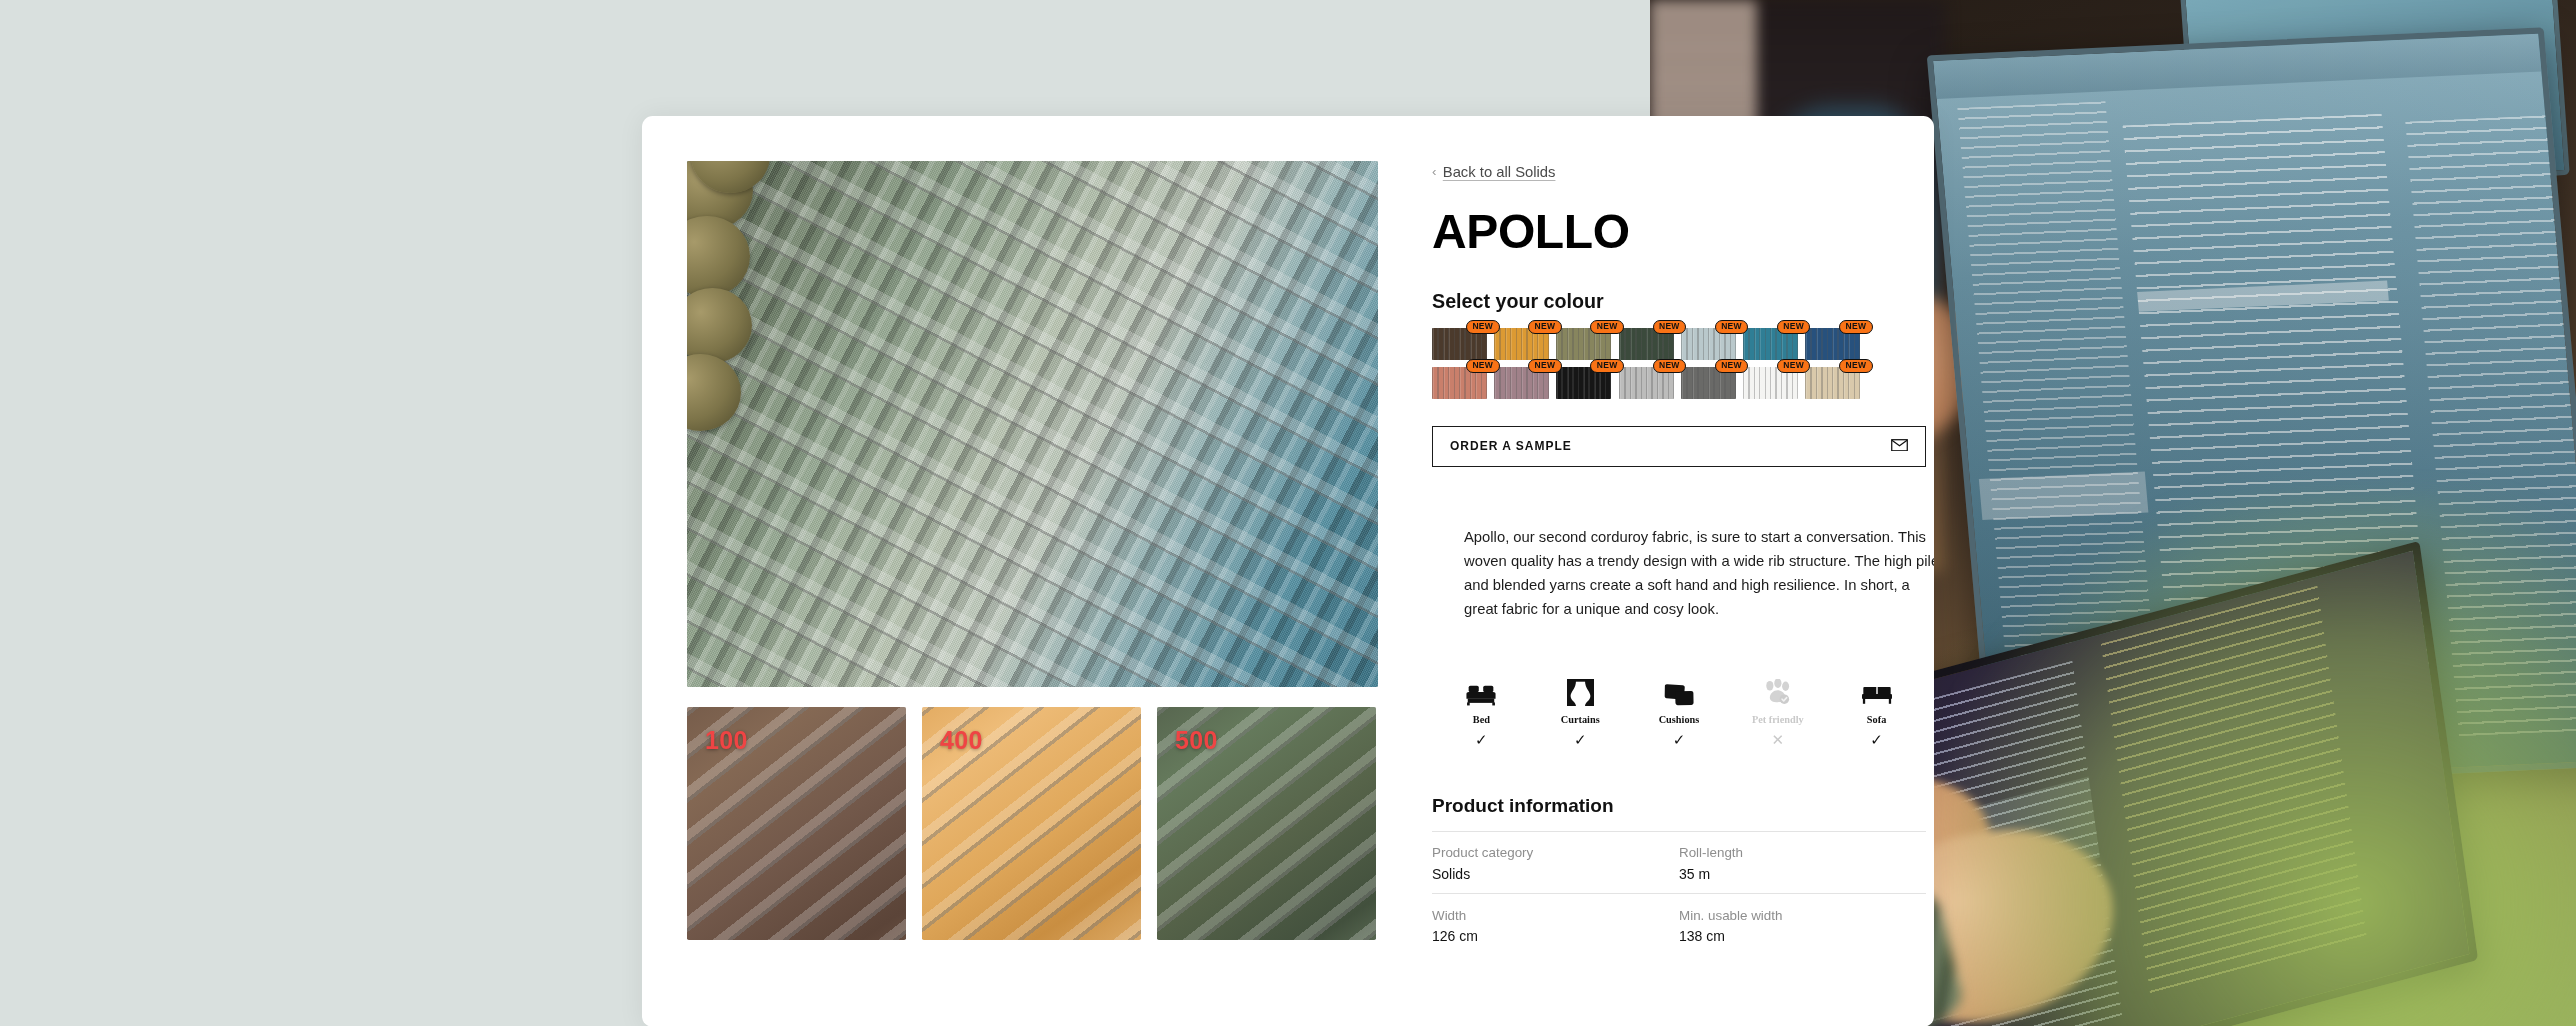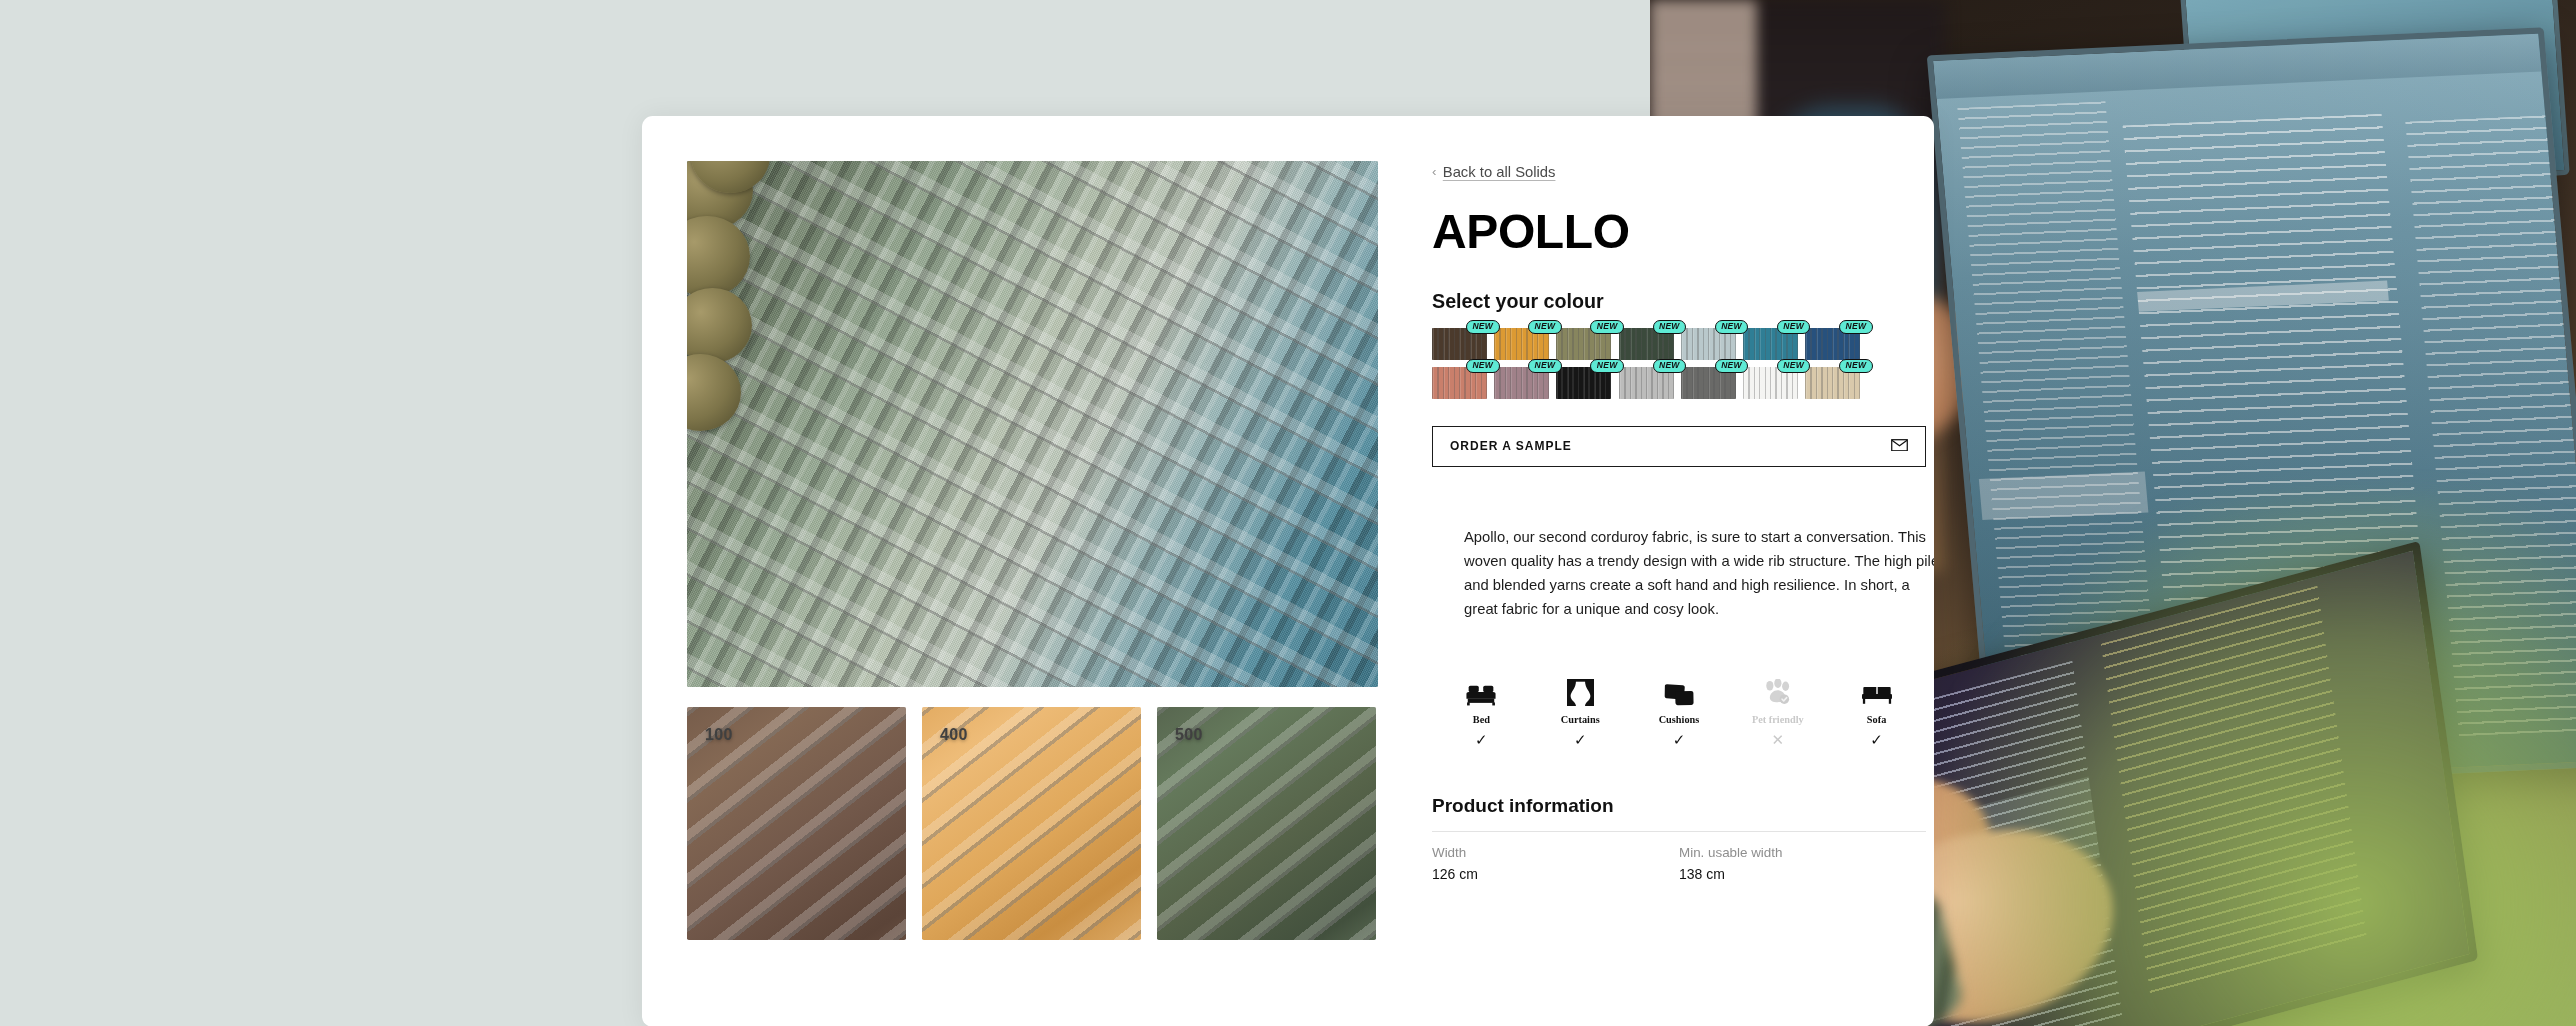--- a/index.html
+++ b/index.html
@@ -270,21 +270,21 @@
     position:absolute; inset:-20%;
     background: repeating-linear-gradient(-38deg, rgba(0,0,0,.30) 0 3.6px, rgba(0,0,0,0) 3.6px 34px);
     mix-blend-mode:multiply;
   }
   .thumb .hl {
     position:absolute; inset:-20%;
     background: repeating-linear-gradient(-38deg, rgba(255,255,255,.22) 0 12.5px, rgba(255,255,255,0) 12.5px 34px);
   }
   .thumb .num {
     position:absolute; left: 18px; top: 19.7px;
-    font-size: 16px; font-weight: 700; color:#404040;
+    font-size: 25px; font-weight: 700; color:#ef4444;
     letter-spacing:0.3px;
     text-shadow: 0 0.9px 3.6px rgba(0,0,0,.35);
   }
   .t100 .tex { background: linear-gradient(145deg,#6a5243 0%, #856954 30%, #72584a 55%, #5b4438 80%, #7d6352 100%); }
   .t400 .tex { background: linear-gradient(145deg,#d89b4c 0%, #eebc78 28%, #e0a85b 52%, #c98e41 72%, #efc488 100%); }
   .t500 .tex { background: linear-gradient(145deg,#4b5444 0%, #657a5c 30%, #566349 55%, #42503d 78%, #7d8f74 100%); }
 
   
   .details { flex: 1 1 auto; padding-top: 1.8px; min-width:0; }
 
@@ -323,28 +323,27 @@
     position:absolute; inset:0; overflow:hidden; border-radius:0.9px;
   }
   .swatch .fill::after {
     content:""; position:absolute; inset:0;
     background: repeating-linear-gradient(90deg, rgba(0,0,0,.22) 0 1.3px, rgba(0,0,0,0) 1.3px 5.4px),
                 repeating-linear-gradient(90deg, rgba(255,255,255,.14) 0 1.8px, rgba(255,255,255,0) 1.8px 5.4px);
   }
   .swatch .new-badge {
     position: absolute;
     right: -12.5px; top: -8px;
-    background: #5eead4;
+    background: #f97316;
     border: 1.4px solid #111;
     border-radius: 894px;
     padding: 1.8px 5.4px 2.2px 5.4px;
     font-size: 8.5px; font-weight: 800; letter-spacing: 0.3px;
     color:#111; line-height: 1;
     z-index: 3;
-    font-style: italic;
   }
 
   .order-btn {
     margin-top: 27px;
     width: 494px; height: 41px;
     border: 1.4px solid #1b1b1b;
     background: #fff;
     display: flex; align-items: center; justify-content: space-between;
     padding: 0 17px;
     cursor: pointer;
@@ -618,20 +617,30 @@
             <span class="mark">✓</span>
           </div>
 
         </div>
 
         <div class="prod-info-title">Product information</div>
 
         <div class="info-table">
           <div class="info-row">
             <div class="info-cell">
+              <div class="k">Product category</div>
+              <div class="v">Solids</div>
+            </div>
+            <div class="info-cell">
+              <div class="k">Roll-length</div>
+              <div class="v">35 m</div>
+            </div>
+          </div>
+          <div class="info-row">
+            <div class="info-cell">
               <div class="k">Width</div>
               <div class="v">126 cm</div>
             </div>
             <div class="info-cell">
               <div class="k">Min. usable width</div>
               <div class="v">138 cm</div>
             </div>
           </div>
         </div>
 

